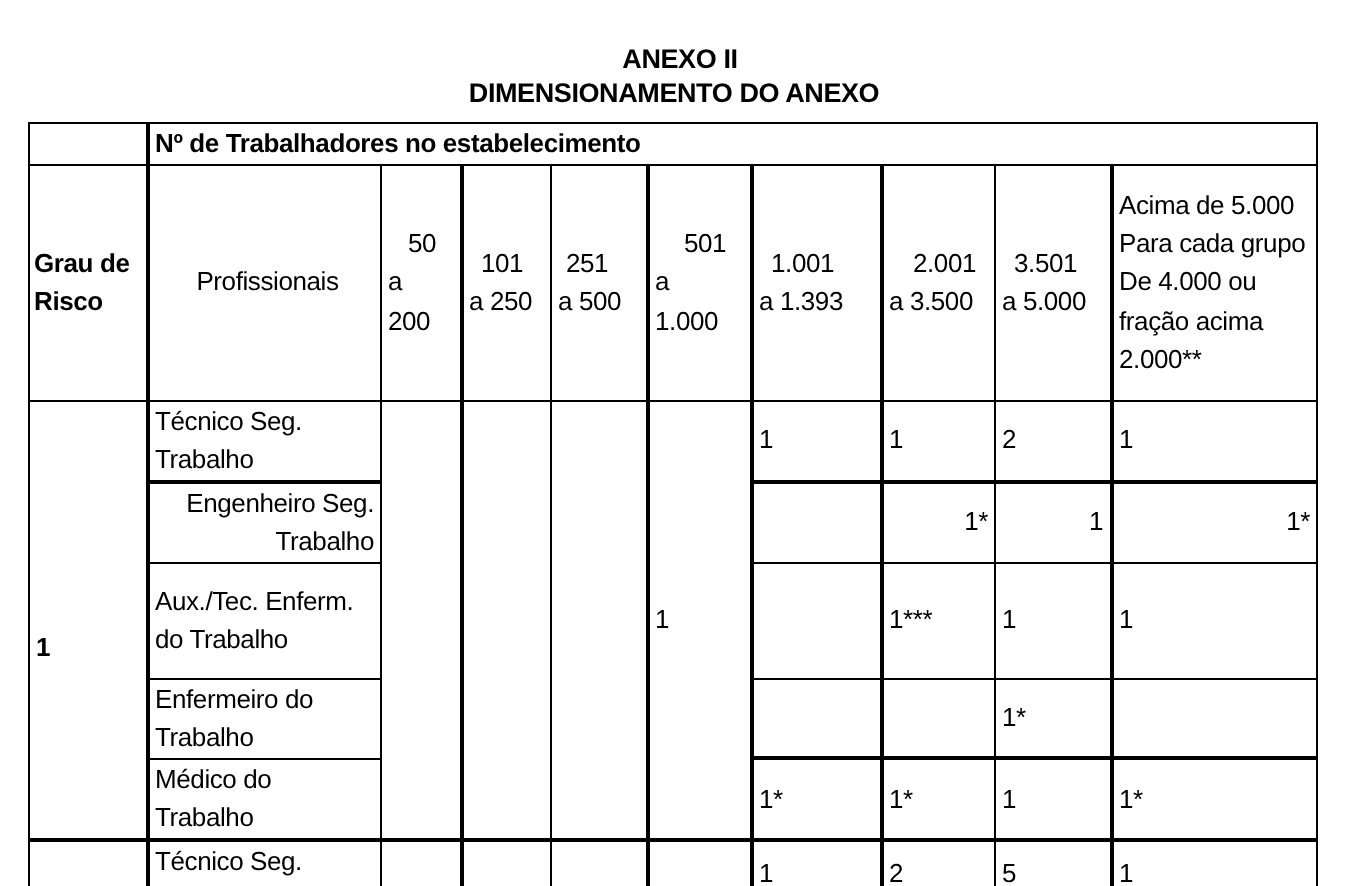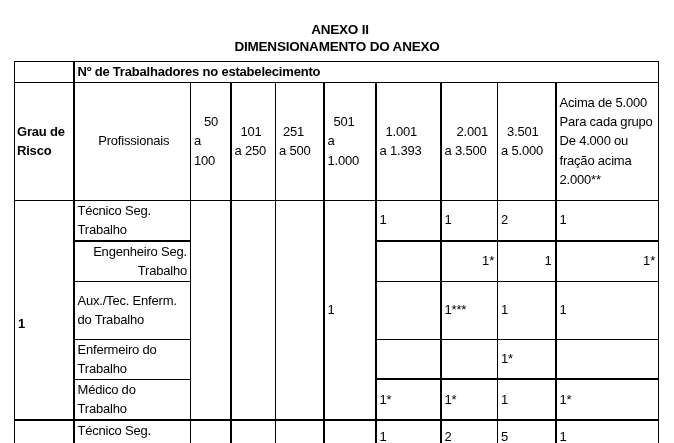--- a/index.html
+++ b/index.html
@@ -81,32 +81,32 @@
     <td></td>
     <td colspan="9" class="hdr-span thick-l">Nº de Trabalhadores no estabelecimento</td>
   </tr>
 
   <tr>
     <td class="hdr-cell bold" style="padding-left:2px;">Grau de Risco</td>
     <td class="hdr-cell thick-l" style="padding-left:6px;text-align:center;">Profissionais</td>
     <td class="hdr-cell" style="padding-left:3px;">
       <div style="padding-left:10px;">50</div>
       <div>a</div>
-      <div>100</div>
+      <div>200</div>
     </td>
     <td class="hdr-cell thick-l">
       <div style="padding-left:6px;">101</div>
       <div>a 250</div>
     </td>
     <td class="hdr-cell">
       <div style="padding-left:4px;">251</div>
       <div>a 500</div>
     </td>
     <td class="hdr-cell thick-l">
-      <div style="padding-left:6px;">501</div>
+      <div style="padding-left:6px;text-align:center;">501</div>
       <div>a</div>
       <div>1.000</div>
     </td>
     <td class="hdr-cell thick-l">
       <div style="padding-left:6px;">1.001</div>
       <div>a 1.393</div>
     </td>
     <td class="hdr-cell thick-l">
       <div style="padding-left:6px;text-align:center;">2.001</div>
       <div>a 3.500</div>

